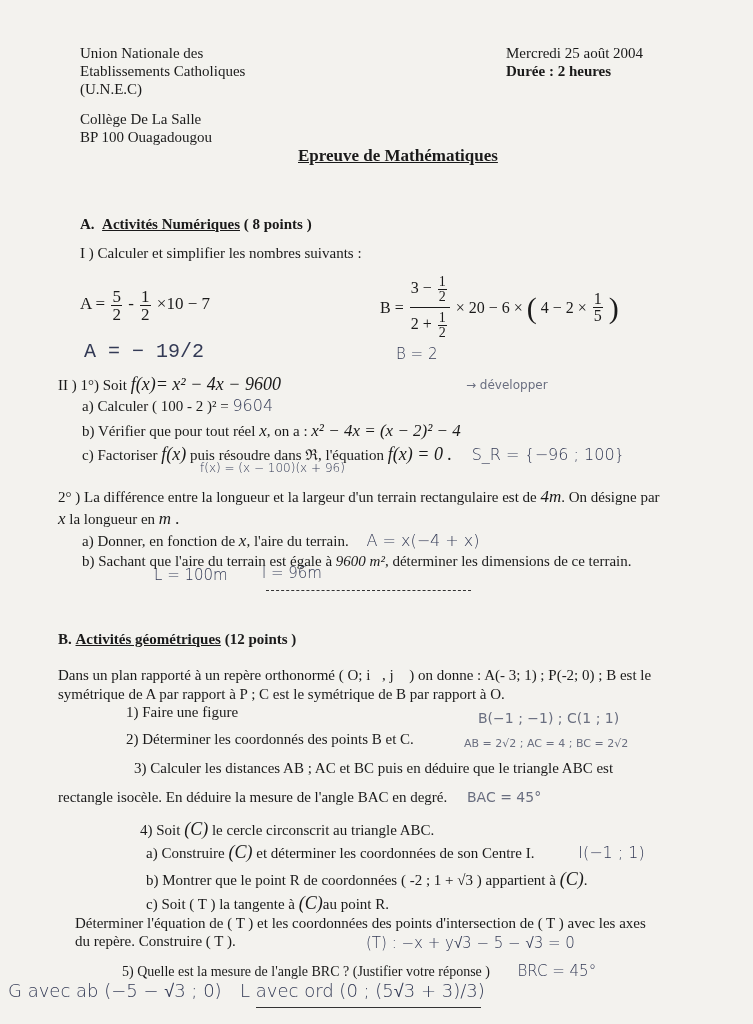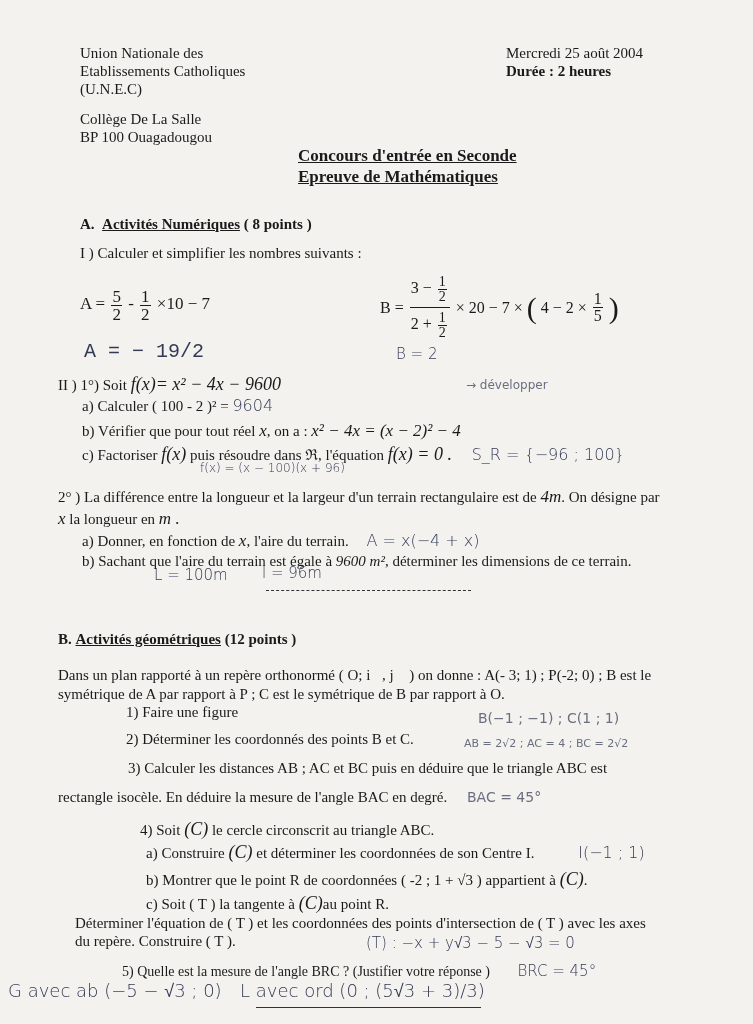--- a/index.html
+++ b/index.html
@@ -35,21 +35,20 @@
 </div>
 <div class="abs title-block" style="left:80px; top:110px;">
   <div>Collège De La Salle</div>
   <div>BP 100 Ouagadougou</div>
 </div>
 <div class="abs title-block" style="left:506px; top:44px;">
   <div>Mercredi 25 août 2004</div>
   <div class="bold">Durée : 2 heures</div>
 </div>
 <div class="abs bold u" style="left:298px; top:145px; font-size:17px; line-height:21px;">
-  <div>Concours d'entrée en Seconde</div>
   <div>Epreuve de Mathématiques</div>
 </div>
 
 <div class="abs" style="left:80px; top:216px; font-size:15px;">
   <span class="bold">A.</span>&nbsp;
   <span class="bold u">Activités Numériques</span>
   <span class="bold">( 8 points )</span>
 </div>
 <div class="abs" style="left:80px; top:245px; font-size:15px;">I ) Calculer et simplifier les nombres suivants :</div>
 
@@ -68,21 +67,21 @@
   <span class="frac" style="vertical-align:middle;">
     <span class="n" style="padding-bottom:3px;">
       <span>3 −</span>
       <span class="frac" style="font-size:14px;"><span class="n">1</span><span class="d">2</span></span>
     </span>
     <span class="d" style="padding-top:3px;">
       <span>2 +</span>
       <span class="frac" style="font-size:14px;"><span class="n">1</span><span class="d">2</span></span>
     </span>
   </span>
-  <span style="vertical-align:middle;">× 20 − 7 ×</span>
+  <span style="vertical-align:middle;">× 20 − 6 ×</span>
   <span class="paren">(</span>
   <span style="vertical-align:middle;">4 − 2 ×</span>
   <span class="frac"><span class="n">1</span><span class="d">5</span></span>
   <span class="paren">)</span>
 </div>
 <div class="abs hw" style="left:396px; top:345px; font-size:15px;">B = 2</div>
 
 <div class="abs" style="left:58px; top:374px; font-size:15px;">
   <span>II ) 1°) Soit</span>
   <span class="it" style="font-size:18px;">f(x)= x² − 4x − 9600</span>
@@ -132,21 +131,21 @@
   <span class="bold">B.</span>
   <span class="bold u">Activités géométriques</span>
   <span class="bold">(12 points )</span>
 </div>
 <div class="abs" style="left:58px; top:667px; font-size:15px;">Dans un plan rapporté à un repère orthonormé ( O; i⃗, j⃗ ) on donne : A(- 3; 1) ; P(-2; 0) ;  B est le</div>
 <div class="abs" style="left:58px; top:686px; font-size:15px;">symétrique de A par rapport à P  ;  C est le symétrique de B par rapport à O.</div>
 <div class="abs" style="left:126px; top:704px; font-size:15px;">1)  Faire une figure</div>
 <div class="abs hw-thin" style="left:478px; top:710px; font-size:14px;">B(−1 ; −1) ; C(1 ; 1)</div>
 <div class="abs" style="left:126px; top:731px; font-size:15px;">2)  Déterminer les coordonnés des points B et C.</div>
 <div class="abs hw-thin" style="left:464px; top:737px; font-size:11px;">AB = 2√2 ; AC = 4 ; BC = 2√2</div>
-<div class="abs" style="left:128px; top:760px; font-size:15px;">3)  Calculer les distances  AB ; AC et BC puis en déduire que le triangle ABC est</div>
+<div class="abs" style="left:134px; top:760px; font-size:15px;">3)  Calculer les distances  AB ; AC et BC puis en déduire que le triangle ABC est</div>
 <div class="abs" style="left:58px; top:789px; font-size:15px;">
   <span>rectangle isocèle. En déduire la mesure de l'angle BAC en degré.</span>
   <span class="hw-thin" style="font-size:14px; margin-left:16px;">BAC = 45°</span>
 </div>
 <div class="abs" style="left:140px; top:819px; font-size:15px;">
   <span>4)  Soit</span>
   <span class="it" style="font-size:18px;">(C)</span>
   <span>le cercle circonscrit au triangle ABC.</span>
 </div>
 <div class="abs" style="left:146px; top:842px; font-size:15px;">

